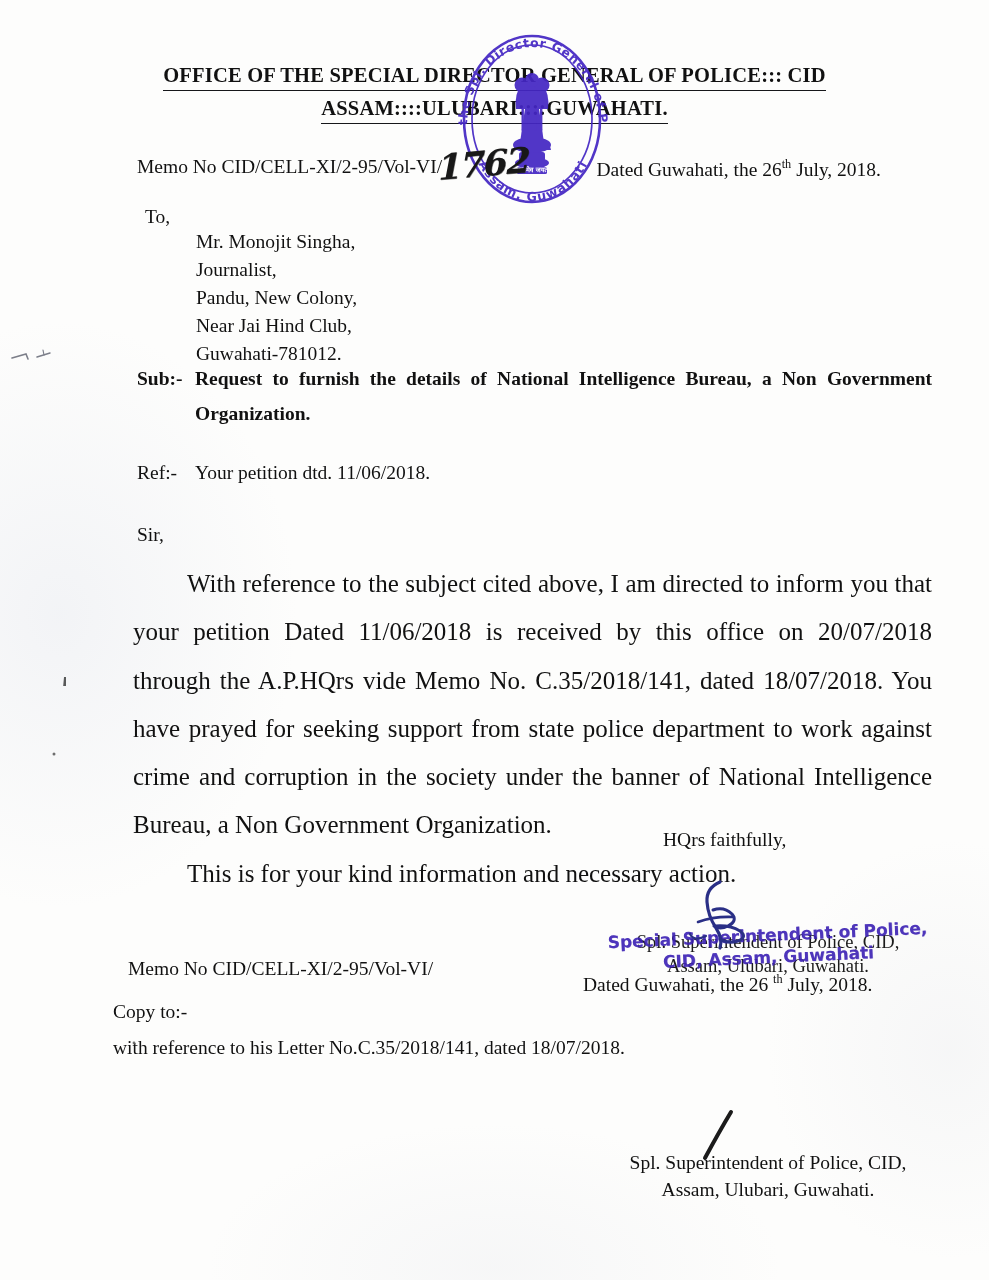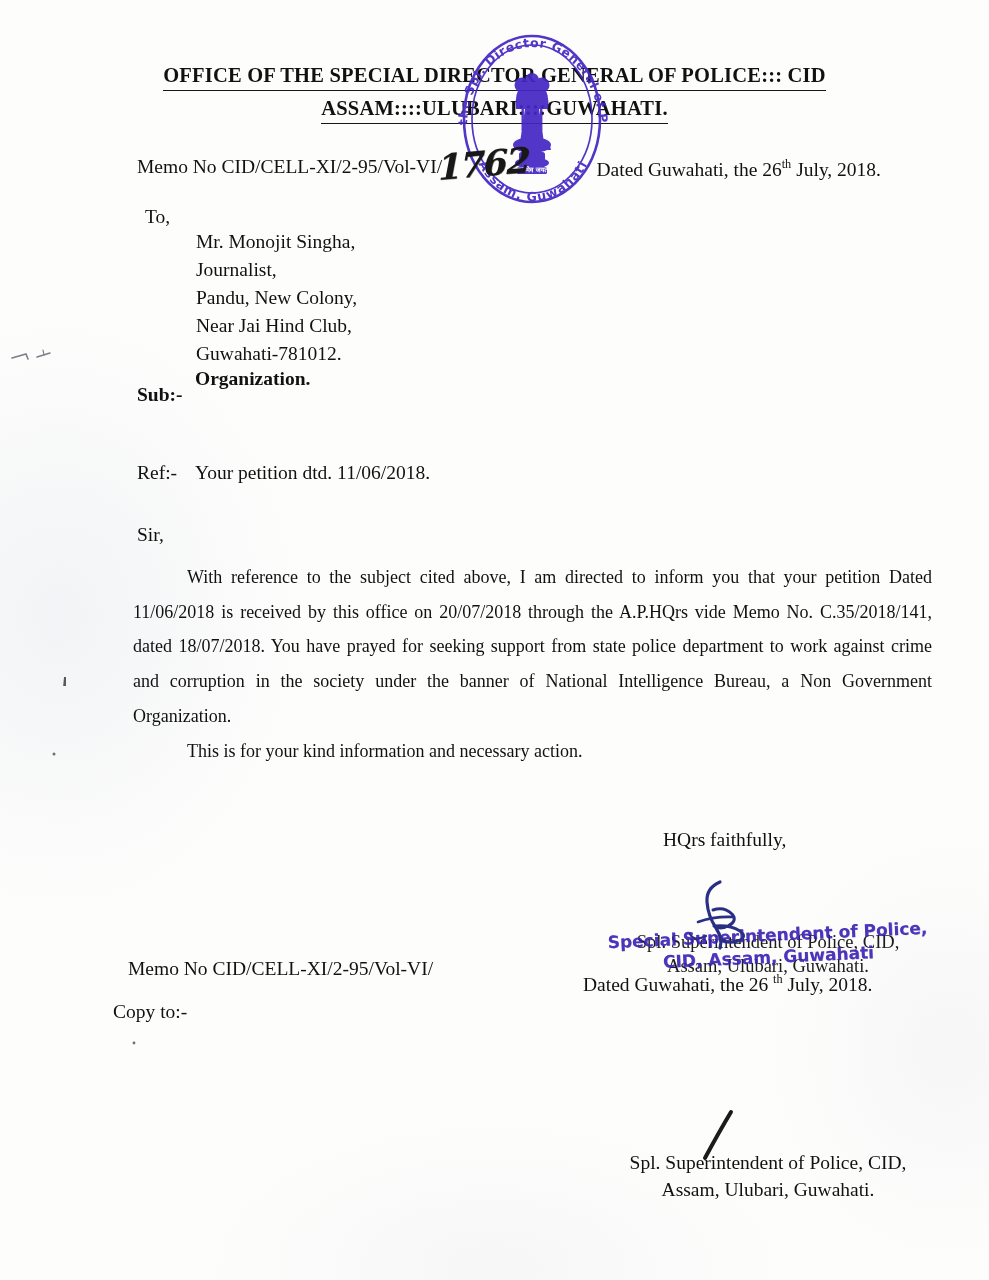--- a/index.html
+++ b/index.html
@@ -104,21 +104,21 @@
     left: 137px;
     top: 362px;
     width: 795px;
     font-size: 19.5px;
     font-weight: bold;
     line-height: 1.78;
   }
   .subject-block .sub-tag {
     position: absolute;
     left: 0;
-    top: 16px;
+    top: 0;
   }
   .subject-text {
     margin-left: 58px;
     text-align: justify;
     text-justify: inter-word;
   }
   .subject-text > span { display: block; }
   .sub-l1 {
     text-align: justify;
     text-align-last: justify;
@@ -138,21 +138,21 @@
     position: absolute;
     left: 137px;
     top: 524px;
     font-size: 19.5px;
   }
   .body-block {
     position: absolute;
     left: 133px;
     top: 560px;
     width: 799px;
-    font-size: 18px;
+    font-size: 25px;
     line-height: 1.93;
     text-align: justify;
     text-justify: inter-word;
   }
   .body-block p { margin: 0; }
   .body-block p.indent { text-indent: 54px; }
 
   
   .yours {
     position: absolute;
@@ -306,20 +306,21 @@
       <div>Mr. Monojit Singha,</div>
       <div>Journalist,</div>
       <div>Pandu, New Colony,</div>
       <div>Near Jai Hind Club,</div>
       <div>Guwahati-781012.</div>
     </div>
 
     <div class="subject-block">
       <span class="sub-tag">Sub:-</span>
       <div class="subject-text">
+        <span class="sub-l1">Request to furnish the details of National Intelligence Bureau, a Non Government</span>
         <span>Organization.</span>
       </div>
     </div>
 
     <div class="ref-block">
       <span class="ref-tag">Ref:-</span><span>Your petition dtd. 11/06/2018.</span>
     </div>
 
     <div class="salutation">Sir,</div>
 
@@ -335,20 +336,21 @@
       <div>Assam, Ulubari, Guwahati.</div>
     </div>
 
     <div class="dated-line">
       <span>Dated Guwahati, the 26</span> <sup class="ord">th</sup><span> July, 2018.</span>
     </div>
 
     <div class="memo2">Memo No CID/CELL-XI/2-95/Vol-VI/</div>
     <div class="copy-label">Copy to:-</div>
     <div class="copy-body">
+      <span>with reference to his Letter No.C.35/2018/141, dated 18/07/2018.</span>
     </div>
 
     <div class="final-desig">
       <div>Spl. Superintendent of Police, CID,</div>
       <div>Assam, Ulubari, Guwahati.</div>
     </div>
 
   </div>
 
   <div class="memo-serial">1762</div>

